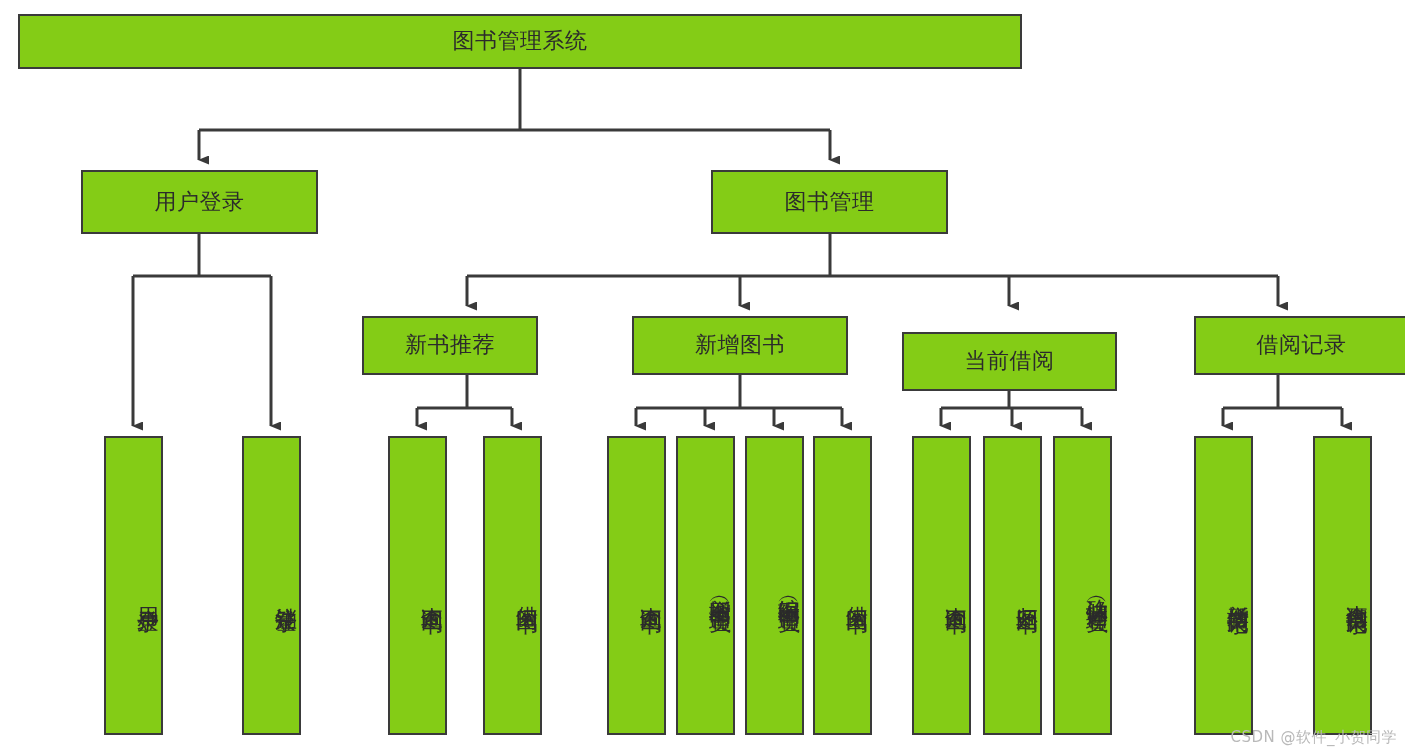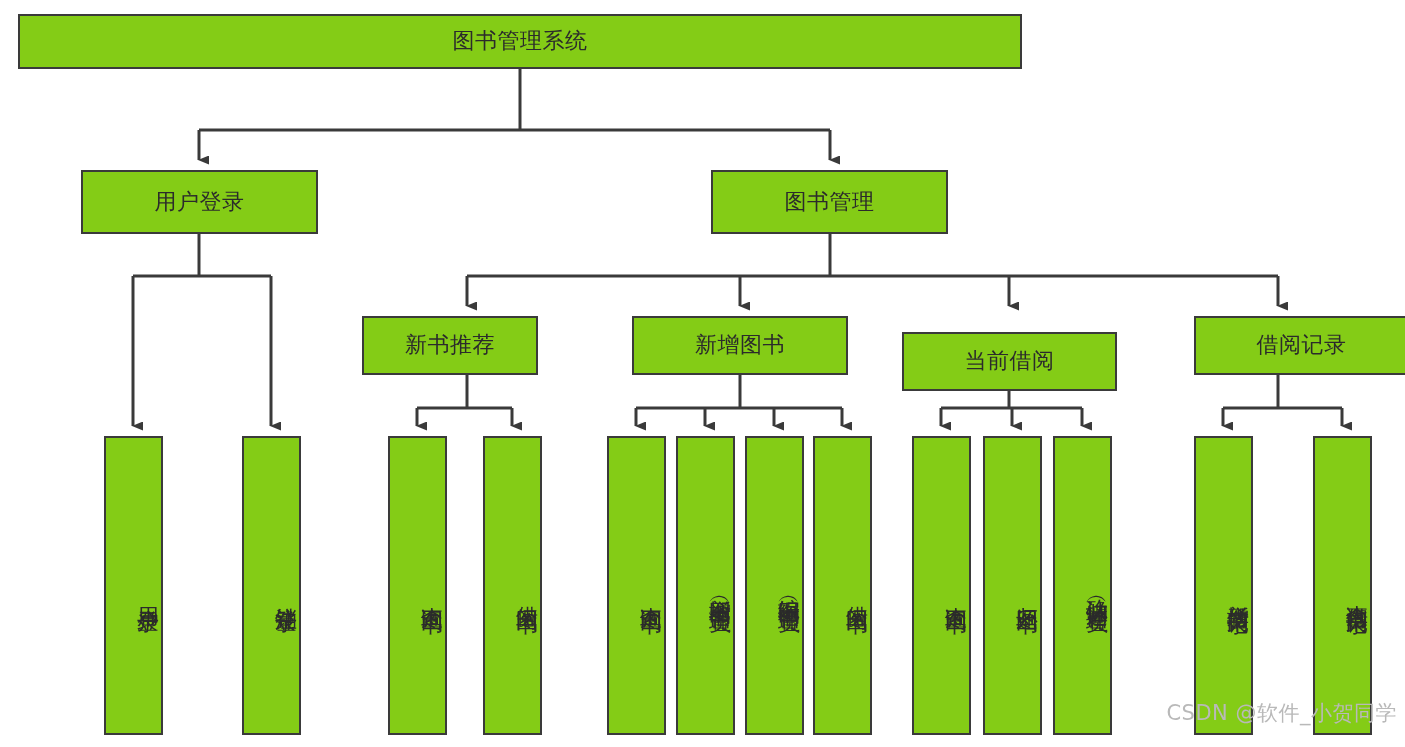--- a/index.html
+++ b/index.html
@@ -50,22 +50,22 @@
     justify-content: center;
     padding-top: 14px;
     white-space: nowrap;
   }
   .node-v.tall {
     padding-top: 8px;
   }
   .watermark {
     position: absolute;
     right: 8px;
-    bottom: 20px;
-    font-size: 21px;
+    bottom: 0;
+    font-size: 15px;
     color: #b9b9b9;
     letter-spacing: 0.5px;
     white-space: nowrap;
     pointer-events: none;
   }
 </style>
 </head>
 <body>
 
 <div id="canvas">

